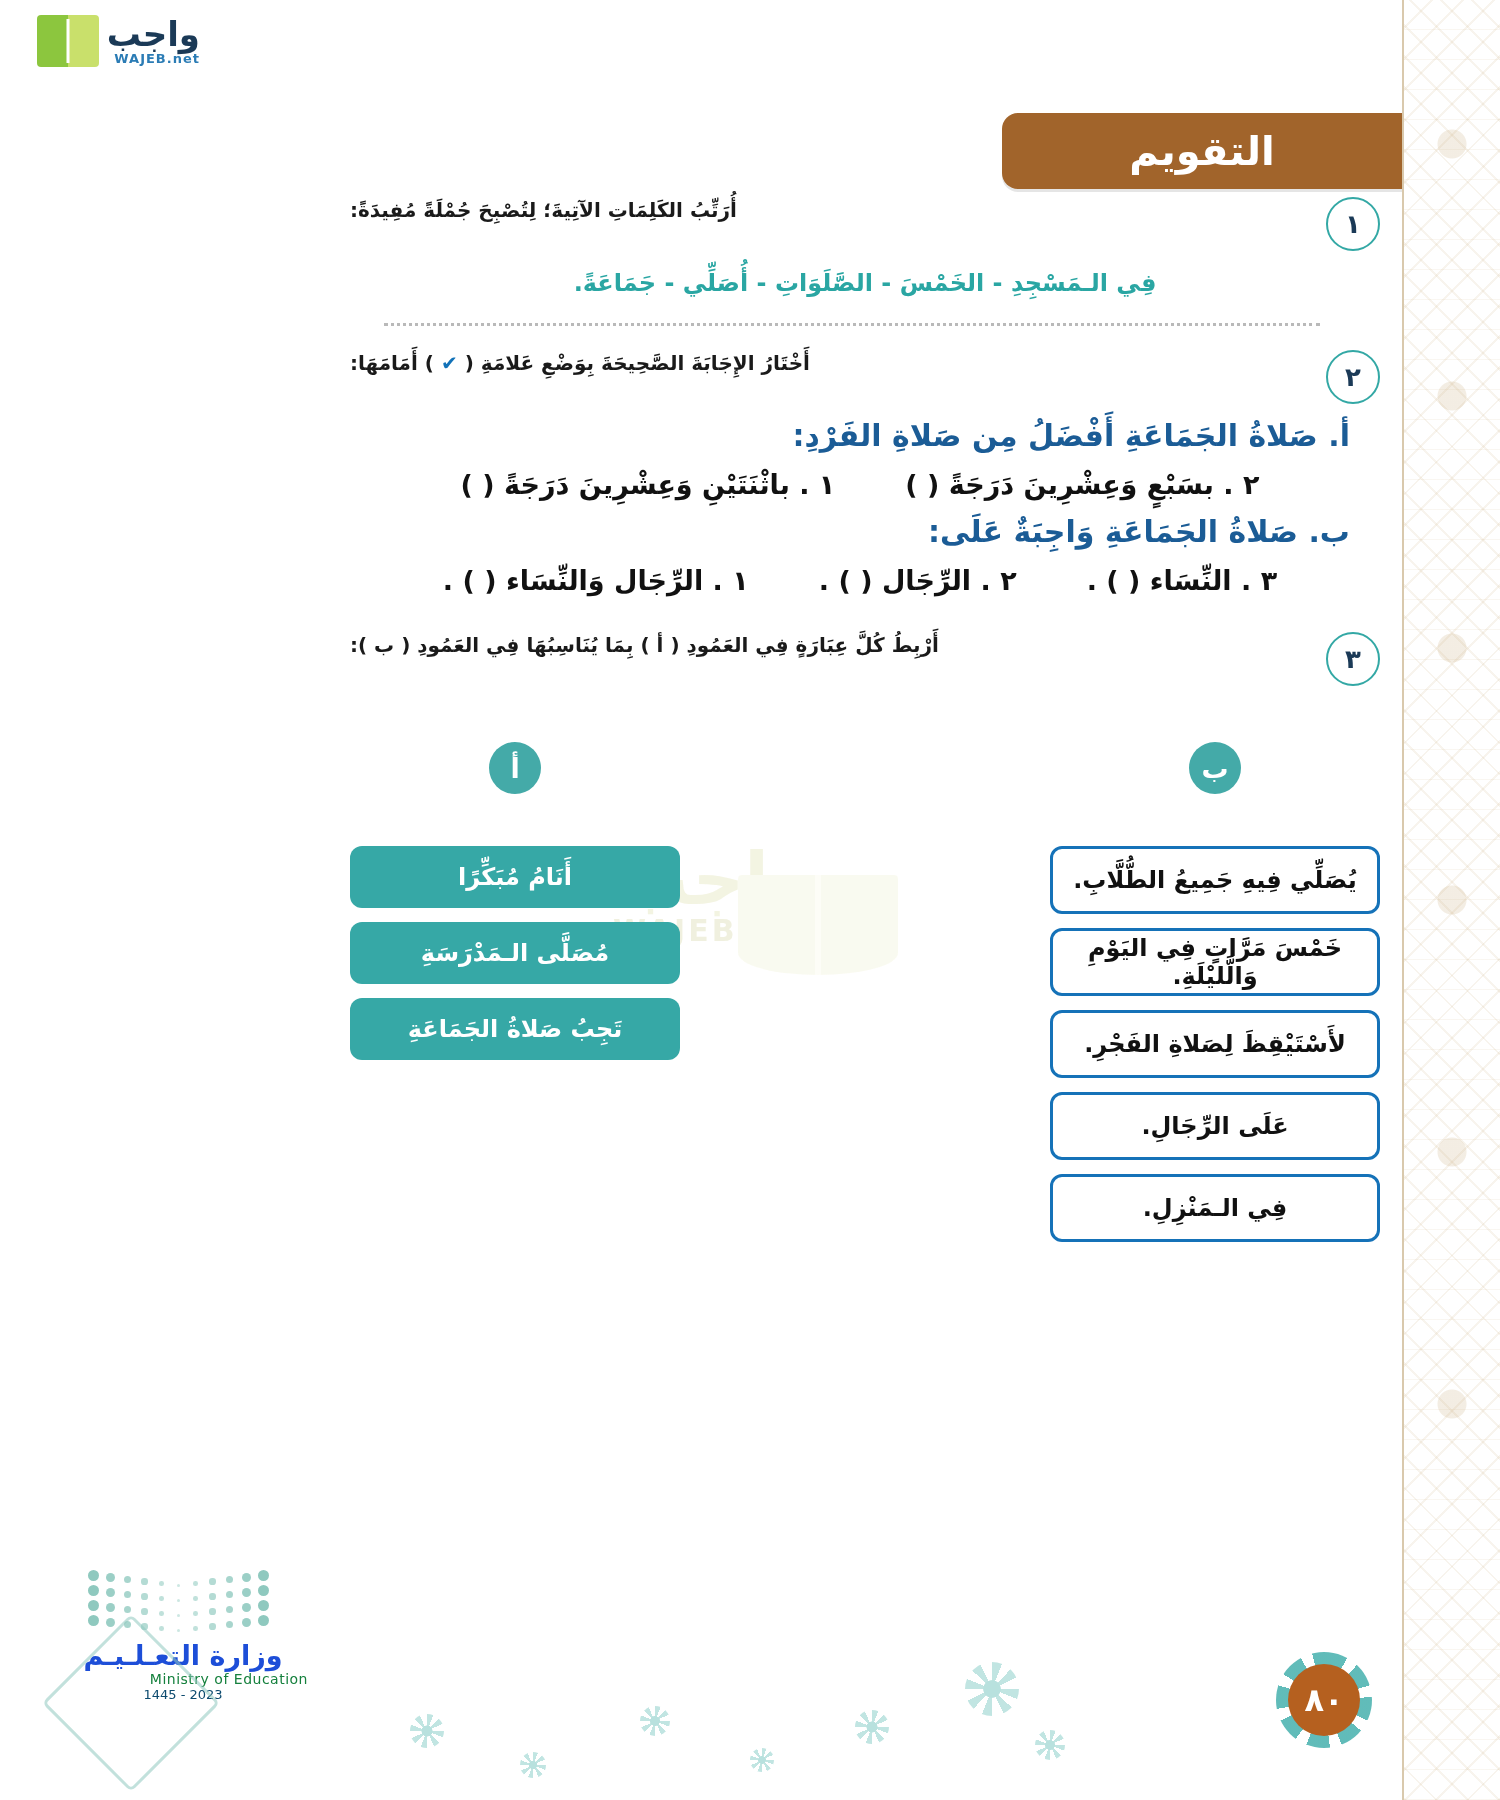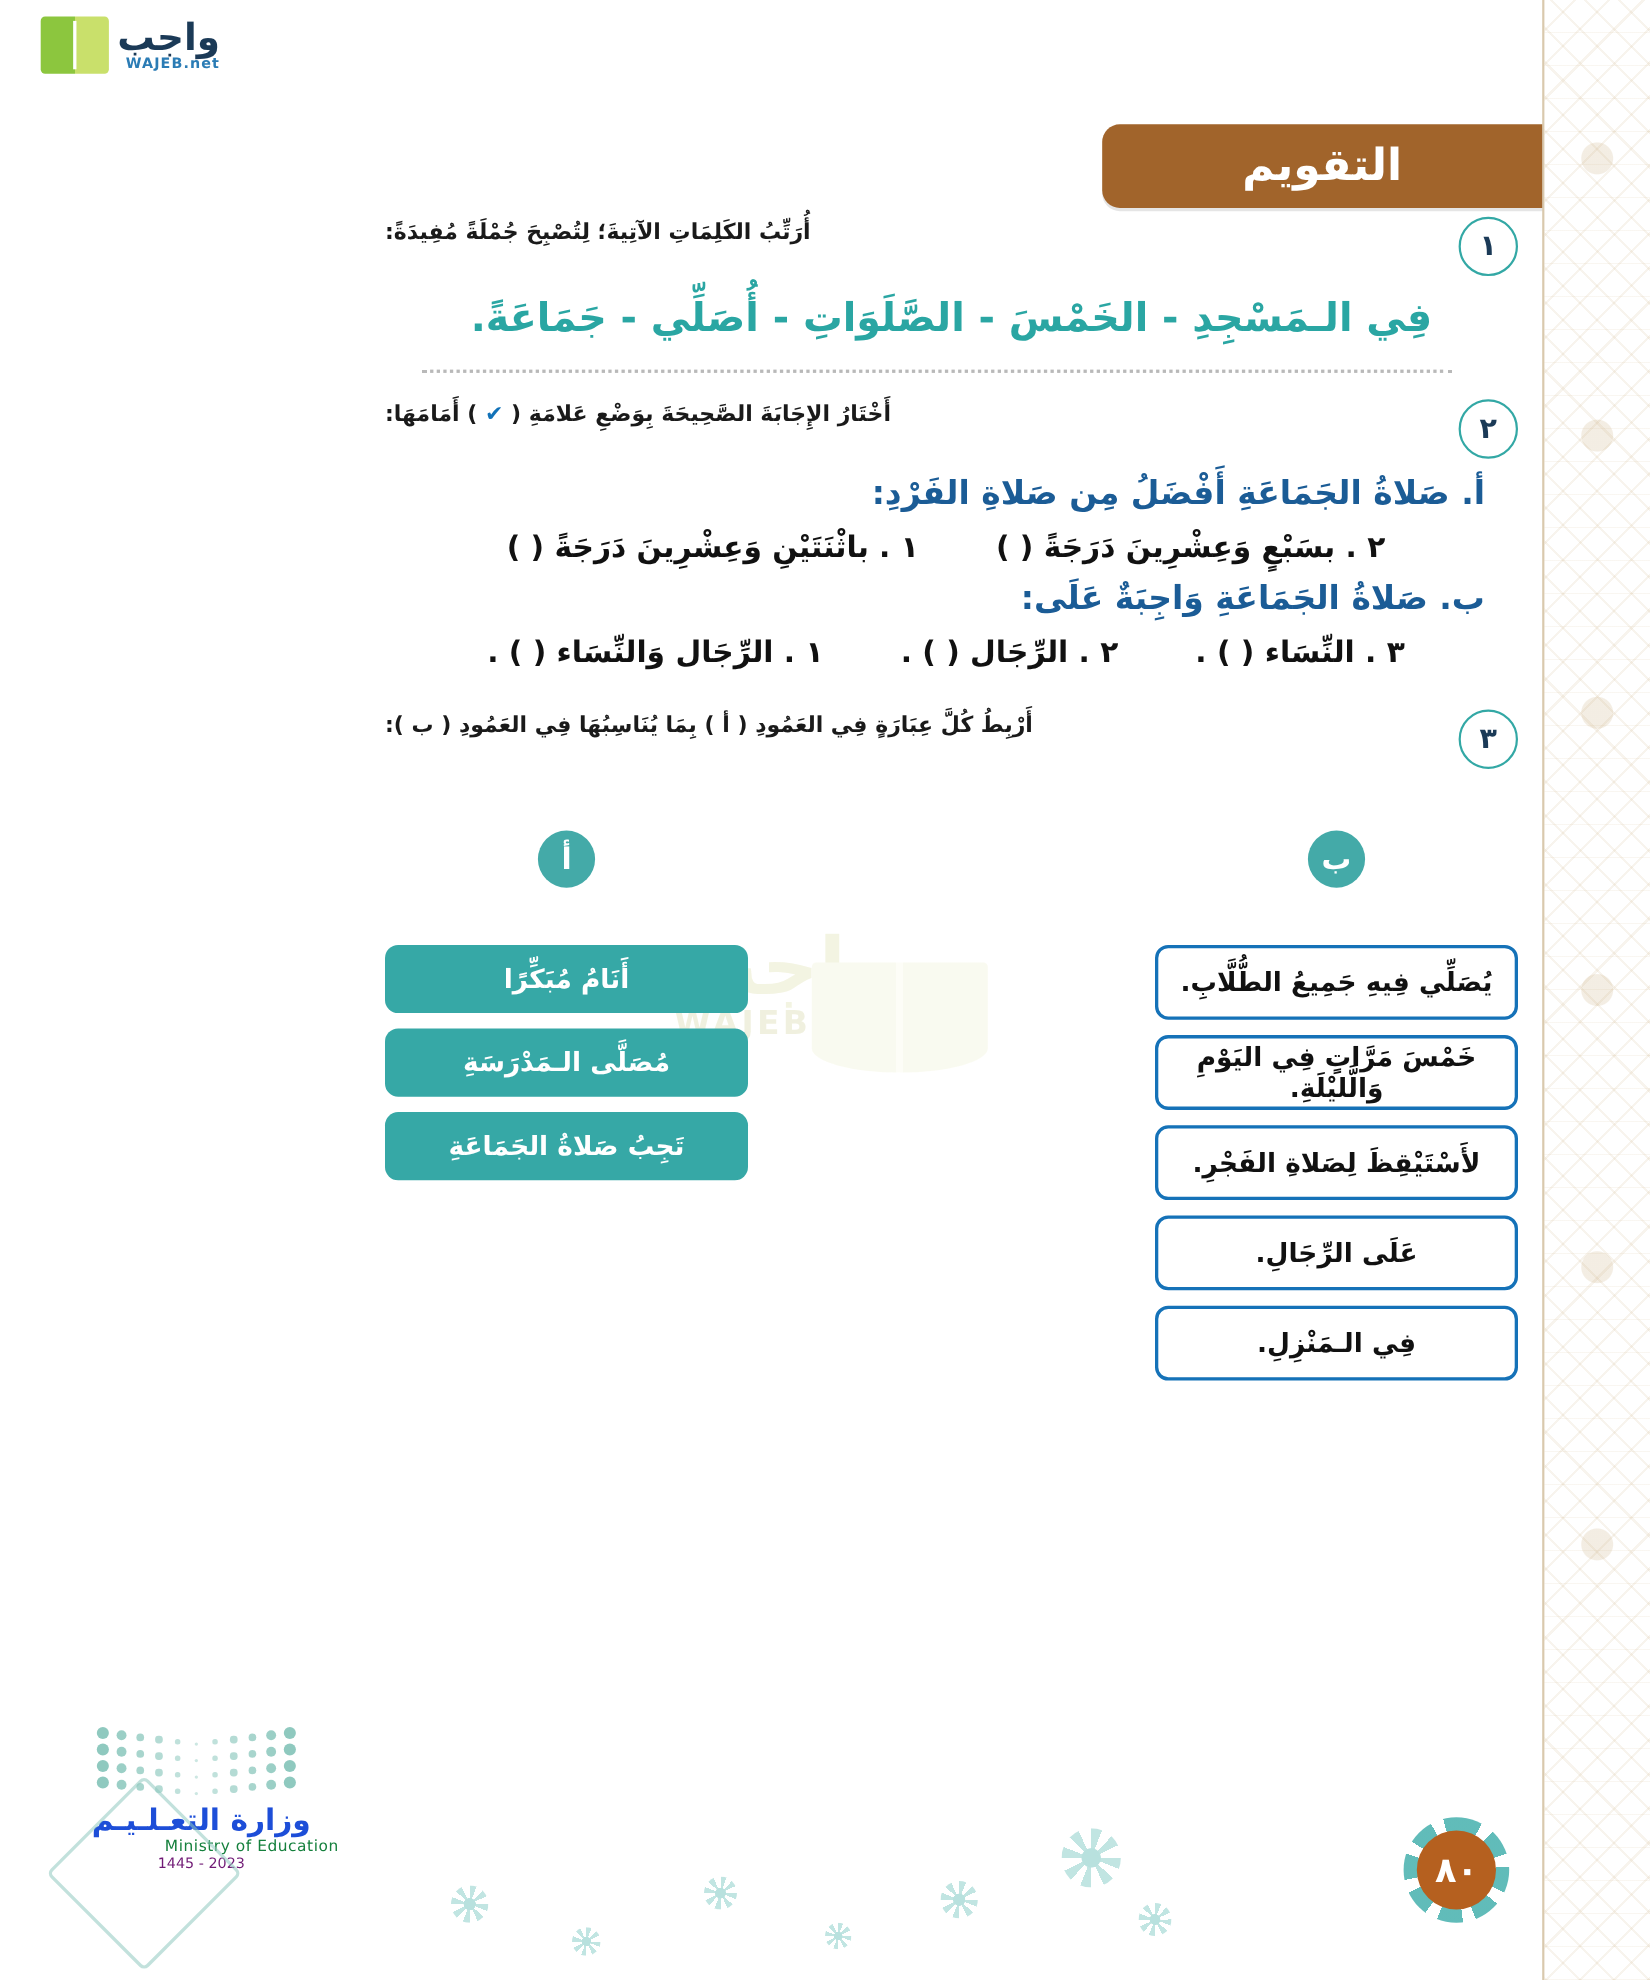--- a/index.html
+++ b/index.html
@@ -70,21 +70,21 @@
   .q-row{display:flex;align-items:flex-start;justify-content:flex-start;margin-bottom:4px;}
   .q-num{
     flex:0 0 auto;width:50px;height:50px;border-radius:50%;
     border:2px solid #33a8a5;color:#1b3a57;background:#fff;
     display:flex;align-items:center;justify-content:center;
     font-size:26px;font-weight:bold;margin-left:16px;margin-top:2px;
   }
   .q-text{font-size:20px;font-weight:bold;color:#1a1a1a;line-height:1.5;flex:1;text-align:left;}
 
   .word-list{
-    font-size:36px;font-weight:bold;color:#2aa6a3;
+    font-size:24px;font-weight:bold;color:#2aa6a3;
     text-align:center;margin:18px 40px 0 40px;letter-spacing:1px;
   }
 
   .dots-sep{
     border:0;border-top:3px dotted #b9b9b9;margin:26px 60px 22px 34px;
   }
 
   .tick{color:#1272b8;font-weight:bold;}
 
   .sub-q{font-size:30px;font-weight:bold;color:#1b5c96;text-align:right;margin:14px 30px 0 0;}
@@ -107,21 +107,21 @@
   }
   .cell.teal{background:#36a8a6;color:#fff;border-radius:12px;}
   .cell.outline{background:#fff;color:#111;border:3px solid #1572b8;border-radius:12px;}
 
   
   .ministry{position:absolute;left:58px;bottom:40px;width:250px;height:190px;}
   .min-dots{position:relative;width:190px;height:66px;margin:0 auto;}
   .min-dots i{position:absolute;background:#8fc9bf;border-radius:50%;display:block;}
   .min-txt-ar{font-size:27px;color:#1d4ed8;font-weight:bold;text-align:center;margin-top:4px;}
   .min-txt-en{font-size:14px;color:#15803d;text-align:right;letter-spacing:.5px;}
-  .min-txt-yr{font-size:13px;color:#701a75;text-align:center;}
+  .min-txt-yr{font-size:13px;color:#0c4a6e;text-align:center;}
   .min-frame{
     position:absolute;left:10px;bottom:-6px;width:120px;height:120px;
     border:3px solid #8fc9bf;border-radius:6px;transform:rotate(45deg);
     opacity:.55;
   }
 
   
   .pagenum{
     position:absolute;right:128px;bottom:52px;width:96px;height:96px;
   }

